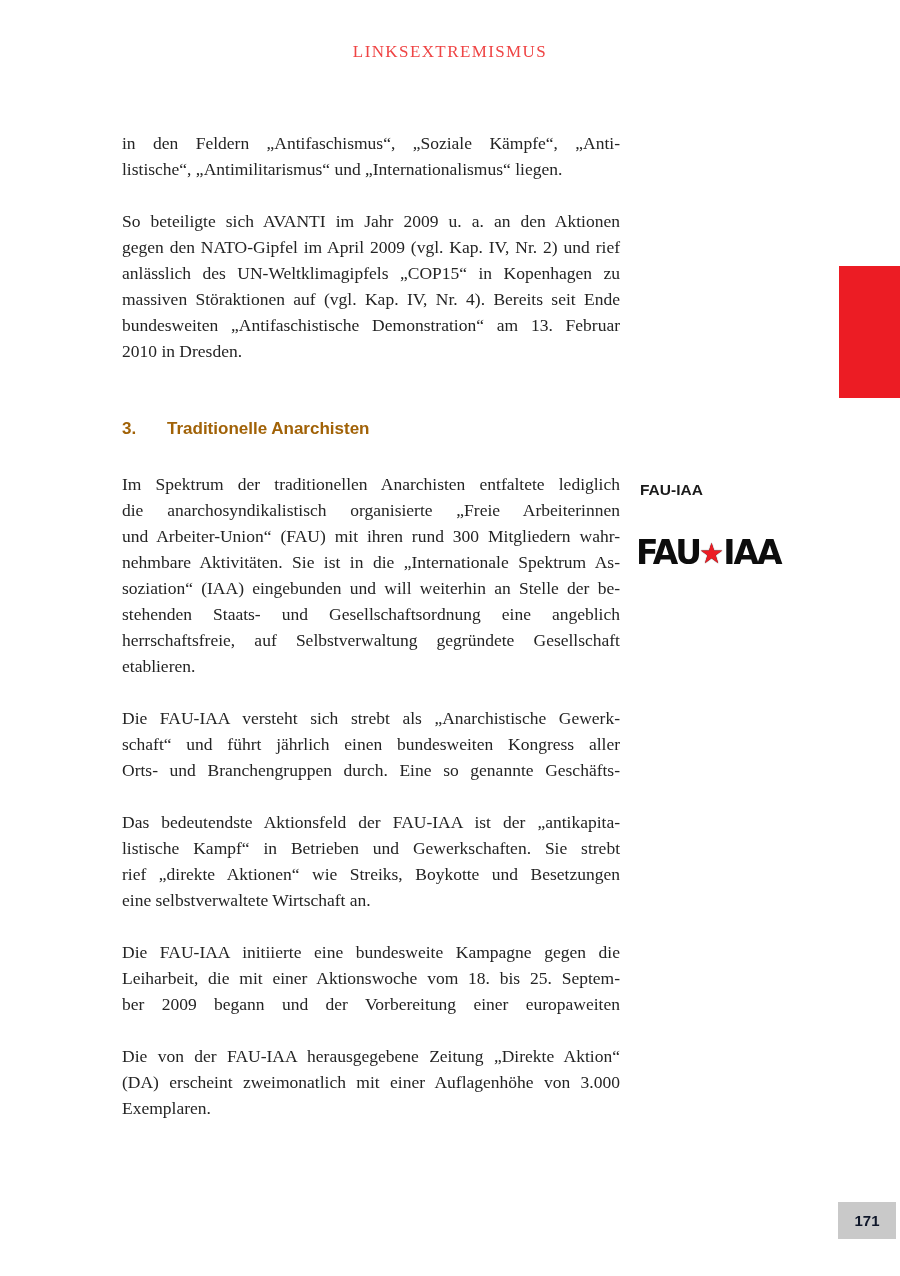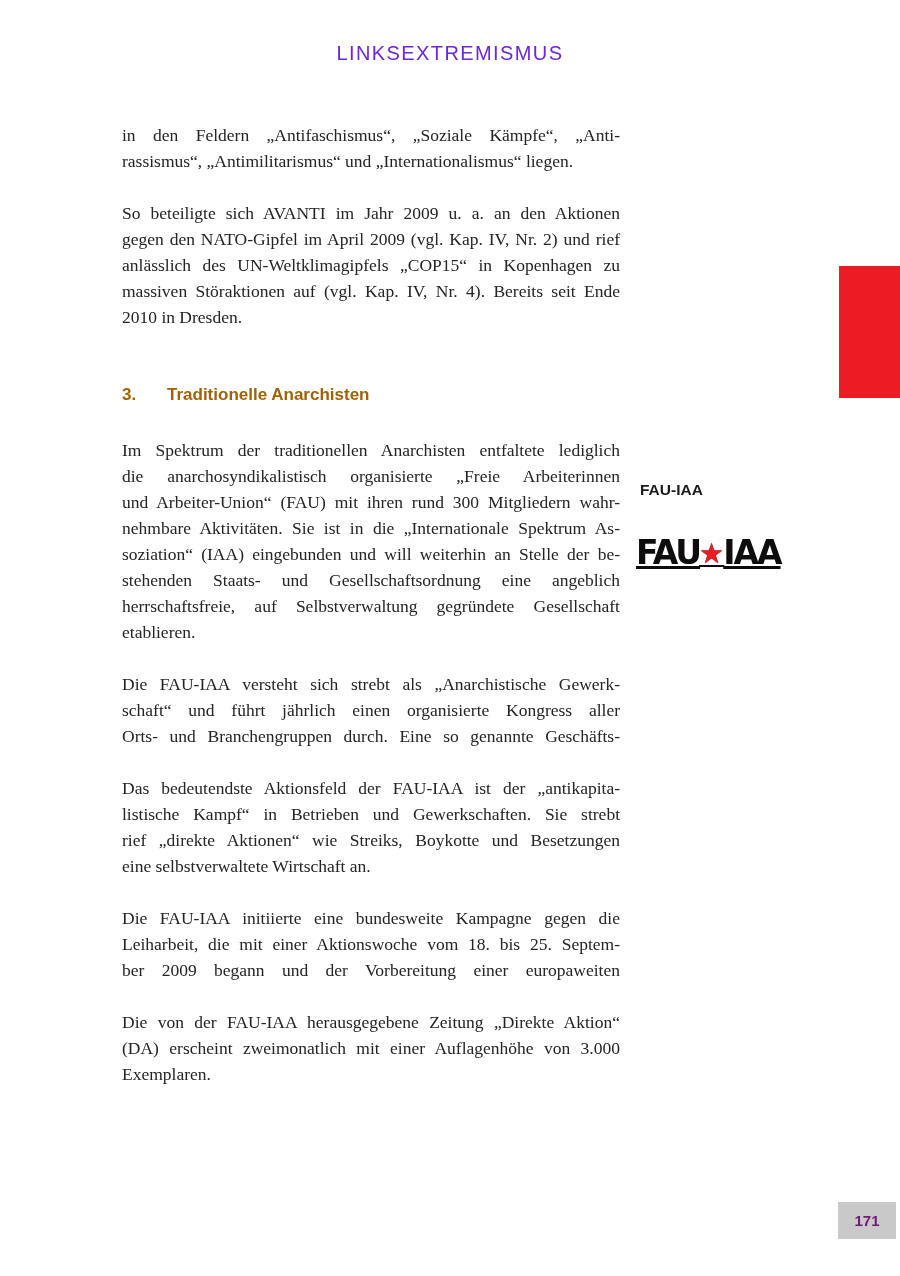--- a/index.html
+++ b/index.html
@@ -12,24 +12,24 @@
     font-family: "Liberation Serif", serif;
   }
 
   
   .running-header {
     position: absolute;
     top: 42px;
     left: 0;
     width: 100%;
     text-align: center;
-    font-family: Liberation Sans, sans-serif;
-    font-size: 20px;
+    font-family: Liberation Serif, serif;
+    font-size: 17px;
     letter-spacing: 1.4px;
-    color: #6d28d9;
+    color: #ef4444;
   }
 
   
   .red-tab {
     position: absolute;
     left: 839px;
     top: 266px;
     width: 61px;
     height: 132px;
     background: var(--accent-red, #ec1c24);
@@ -39,21 +39,21 @@
   .text-column {
     position: absolute;
     left: 122px;
     top: 116px;
     width: 498px;
     font-size: 17.5px;
     line-height: 26px;
     color: #242424;
   }
   .para { margin: 26px 0 0 0; }
-  .para:first-child { margin-top: 6px; }
+  .para:first-child { margin-top: 14px; }
   .line { white-space: nowrap; }
   .line.just {
     white-space: normal;
     text-align: justify;
     text-align-last: justify;
   }
 
   .section-heading {
     margin-top: 54px;
     margin-bottom: 31px;
@@ -83,21 +83,20 @@
     top: 533px;
     height: 38px;
     display: flex;
     align-items: center;
     font-family: "DejaVu Sans", sans-serif;
     font-weight: bold;
     font-size: 33px;
     letter-spacing: -2px;
     color: #0d0d0d;
     white-space: nowrap;
-    text-decoration: underline;
   }
   .logo-star {
     font-size: 28px;
     color: var(--accent-red, #ec1c24);
     margin: 0 -1px;
     position: relative;
     top: 1px;
     text-shadow: 0 0 1px #000;
     letter-spacing: 0;
   }
@@ -109,62 +108,63 @@
     top: 1202px;
     width: 58px;
     height: 37px;
     background: var(--footer-gray, #c9c9c9);
     display: flex;
     align-items: center;
     justify-content: center;
     font-family: "Liberation Sans", sans-serif;
     font-weight: bold;
     font-size: 15px;
-    color: #701a75;
+    color: #0f172a;
   }
 </style>
 </head>
 <body>
 
 <div class="page">
 
   <div class="running-header">LINKSEXTREMISMUS</div>
 
   <div class="red-tab"></div>
 
   <div class="text-column">
     <div class="para">
         <div class="line just">in den Feldern „Antifaschismus“, „Soziale Kämpfe“, „Anti-</div>
-        <div class="line">rassismus“, „Antimilitarismus“ und „Internationalismus“ liegen.</div>
+        <div class="line">listische“, „Antimilitarismus“ und „Internationalismus“ liegen.</div>
       </div>
     <div class="para">
         <div class="line just">So beteiligte sich AVANTI im Jahr 2009 u. a. an den Aktionen</div>
         <div class="line just">gegen den NATO-Gipfel im April 2009 (vgl. Kap. IV, Nr. 2) und rief</div>
         <div class="line just">anlässlich des UN-Weltklimagipfels „COP15“ in Kopenhagen zu</div>
         <div class="line just">massiven Störaktionen auf (vgl. Kap. IV, Nr. 4). Bereits seit Ende</div>
+        <div class="line just">bundesweiten „Antifaschistische Demonstration“ am 13. Februar</div>
         <div class="line">2010 in Dresden.</div>
       </div>
 
     <div class="section-heading">
       <span class="sec-num">3.</span><span class="sec-title">Traditionelle Anarchisten</span>
     </div>
 
     <div class="para">
         <div class="line just">Im Spektrum der traditionellen Anarchisten entfaltete lediglich</div>
         <div class="line just">die anarchosyndikalistisch organisierte „Freie Arbeiterinnen</div>
         <div class="line just">und Arbeiter-Union“ (FAU) mit ihren rund 300 Mitgliedern wahr-</div>
         <div class="line just">nehmbare Aktivitäten. Sie ist in die „Internationale Spektrum As-</div>
         <div class="line just">soziation“ (IAA) eingebunden und will weiterhin an Stelle der be-</div>
         <div class="line just">stehenden Staats- und Gesellschaftsordnung eine angeblich</div>
         <div class="line just">herrschaftsfreie, auf Selbstverwaltung gegründete Gesellschaft</div>
         <div class="line">etablieren.</div>
       </div>
     <div class="para">
         <div class="line just">Die FAU-IAA versteht sich strebt als „Anarchistische Gewerk-</div>
-        <div class="line just">schaft“ und führt jährlich einen organisierte Kongress aller</div>
+        <div class="line just">schaft“ und führt jährlich einen bundesweiten Kongress aller</div>
         <div class="line just">Orts- und Branchengruppen durch. Eine so genannte Geschäfts-</div>
       </div>
     <div class="para">
         <div class="line just">Das bedeutendste Aktionsfeld der FAU-IAA ist der „antikapita-</div>
         <div class="line just">listische Kampf“ in Betrieben und Gewerkschaften. Sie strebt</div>
         <div class="line just">rief „direkte Aktionen“ wie Streiks, Boykotte und Besetzungen</div>
         <div class="line">eine selbstverwaltete Wirtschaft an.</div>
       </div>
     <div class="para">
         <div class="line just">Die FAU-IAA initiierte eine bundesweite Kampagne gegen die</div>

